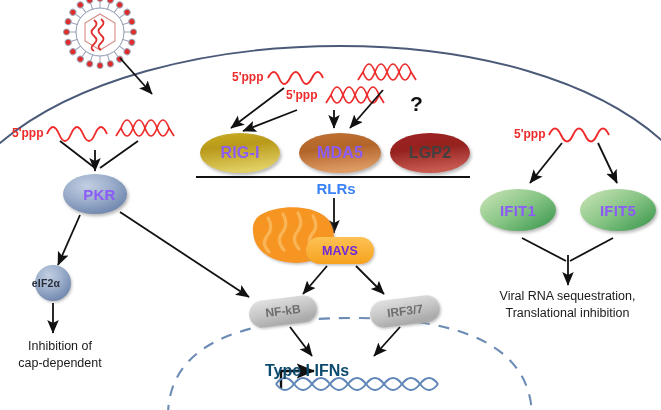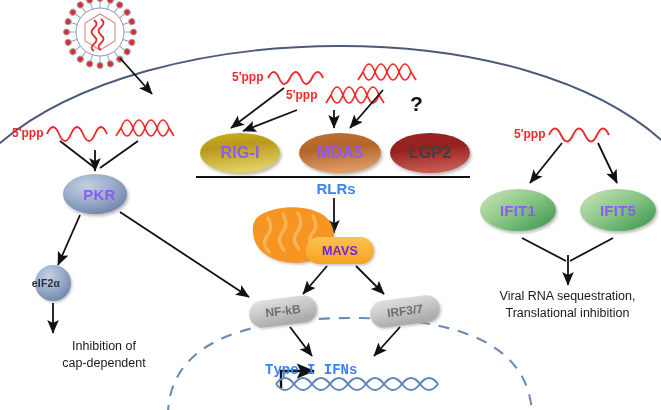--- a/index.html
+++ b/index.html
@@ -314,23 +314,23 @@
 
 <div class="node-label ell-text" style="left:308px;top:241px;width:64px;height:19px;font-size:12.5px;color:#6d28d9;">MAVS</div>
 
 <div class="node-label gray-text" style="left:251px;top:301px;width:64px;height:19px;font-size:12px;transform:rotate(-7deg);">NF-kB</div>
 <div class="node-label gray-text" style="left:372px;top:301px;width:66px;height:19px;font-size:12px;transform:rotate(-7deg);">IRF3/7</div>
 
 <div class="txt-static" style="left:306px;top:180px;width:60px;text-align:center;font-size:15px;font-weight:bold;color:#3b82f6;">RLRs</div>
 
 <div class="txt-static" style="left:410px;top:92px;font-size:21px;font-weight:bold;color:#111;">?</div>
 
-<div class="txt-static" style="left:265px;top:362px;font-size:14px;font-weight:bold;color:#3b82f6;font-family:Liberation Mono, monospace;">Type I IFNs</div>
-
-<div style="position:absolute;left:0px;top:338px;width:120px;text-align:center;line-height:17px;font-size:12.5px;color:#1a1a1a;padding-left:44px;">
+<div class="txt-static" style="left:265px;top:362px;font-size:16px;font-weight:bold;color:#0c4a6e;">Type I IFNs</div>
+
+<div style="position:absolute;left:0px;top:338px;width:120px;text-align:center;line-height:17px;font-size:12.5px;color:#1a1a1a;">
   <div>Inhibition of</div>
   <div>cap-dependent</div>
 </div>
 
 <div style="position:absolute;left:460px;top:288px;width:215px;text-align:center;line-height:17px;font-size:12.5px;color:#1a1a1a;">
   <div>Viral RNA sequestration,</div>
   <div>Translational inhibition</div>
 </div>
 
 </div>

